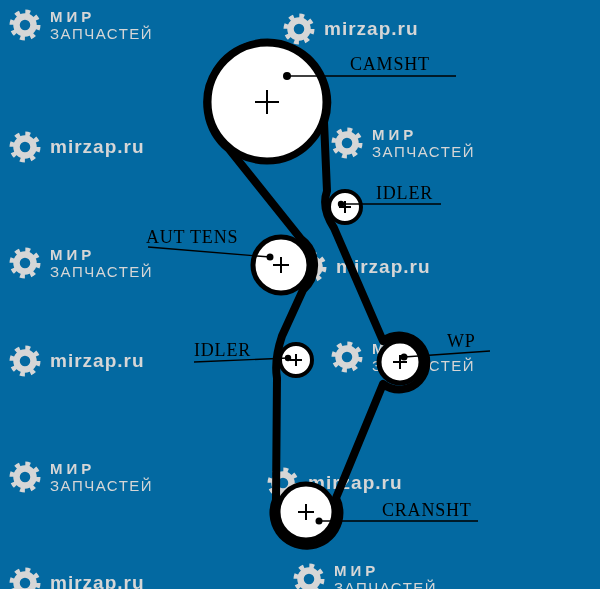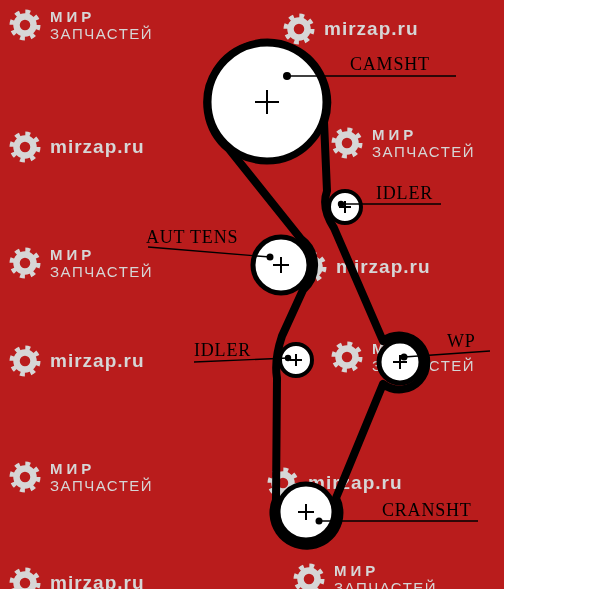--- a/index.html
+++ b/index.html
@@ -1,17 +1,17 @@
 <!DOCTYPE html>
 <html><head>
 <meta charset="utf-8">
 <style>
   html,body{margin:0;padding:0;background:#ffffff;}
   .stage{
-    position:relative;width:504px;height:589px;background:#b91c1c;
+    position:relative;width:600px;height:589px;background:#0369a1;
     overflow:hidden;font-family:"Liberation Serif",serif;
   }
   
   .wm{
     position:absolute;display:flex;align-items:center;gap:8px;
     color:#d6d6d6;z-index:1;user-select:none;white-space:nowrap;
     font-family:"Liberation Sans",sans-serif;
   }
   .wm-l1{font-weight:bold;font-size:15px;letter-spacing:4px;line-height:1.15;}
   .wm-l2{font-weight:normal;font-size:15px;letter-spacing:1.5px;line-height:1.15;}

